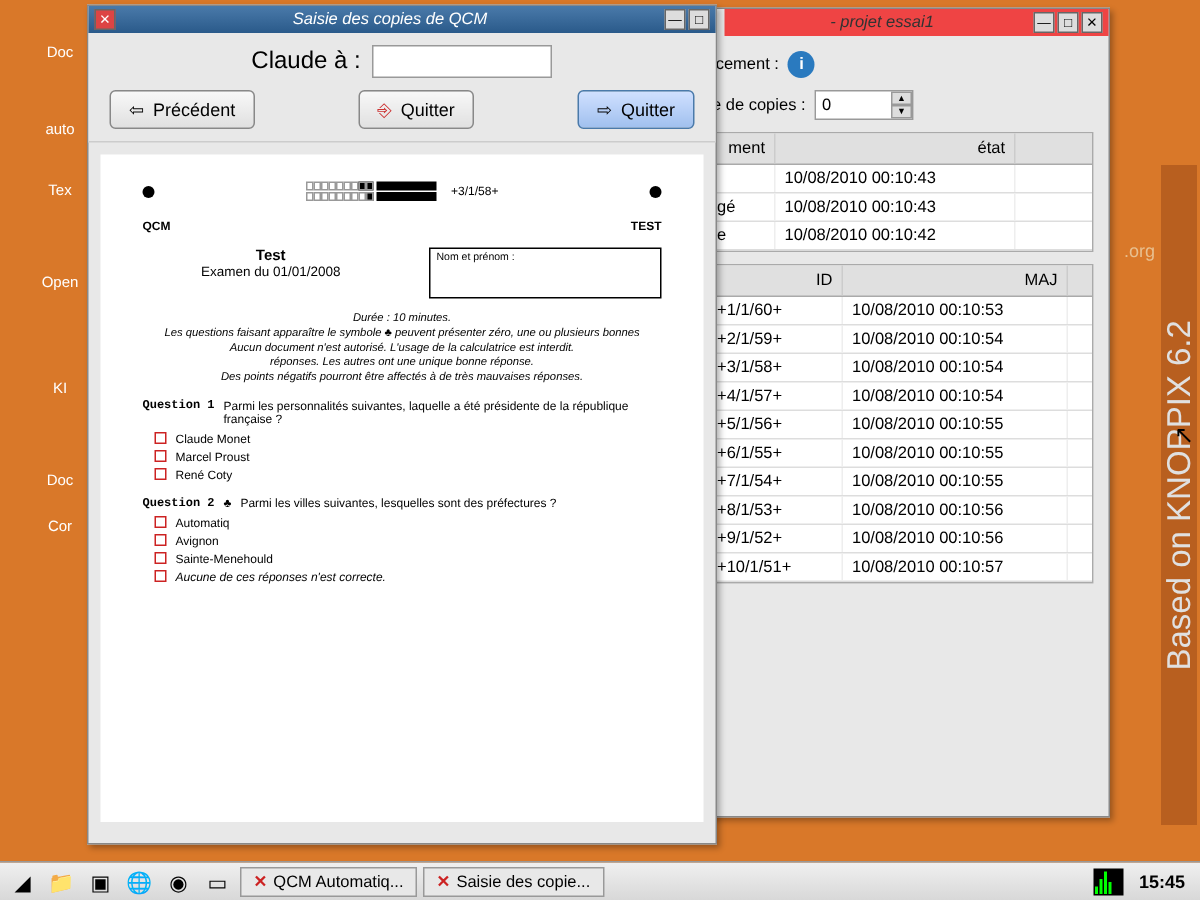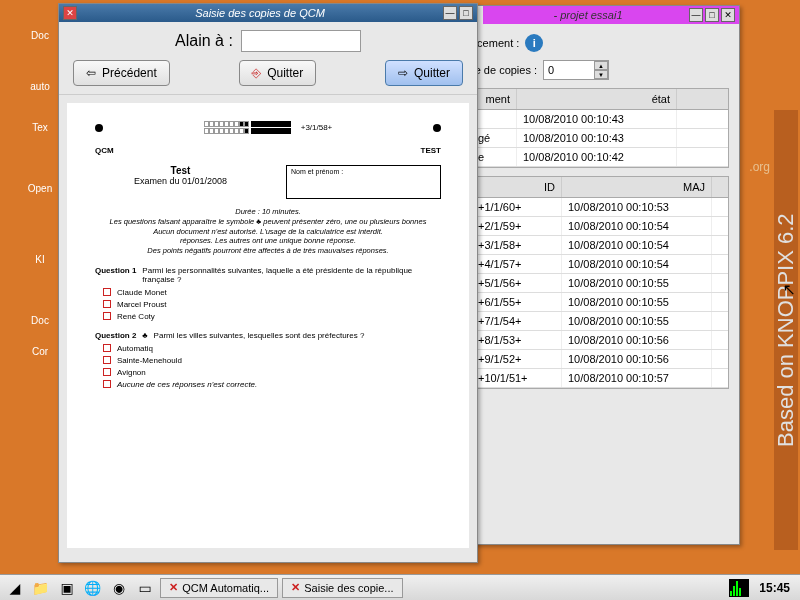--- a/index.html
+++ b/index.html
@@ -10,21 +10,21 @@
 
 .knoppix-label { position: absolute; right: 2px; top: 110px; width: 24px; height: 440px; background: #b85f1f; color: #e0e0e0; font-size: 22px; writing-mode: vertical-rl; transform: rotate(180deg); text-align: center; display: flex; align-items: center; justify-content: center; }
 
 .window { position: absolute; background: #e8e8e8; border: 1px solid #888; box-shadow: 2px 2px 4px rgba(0,0,0,0.3); }
 .titlebar { height: 18px; background: linear-gradient(#4a7aaa, #2a5a8a); color: white; font-size: 11px; display: flex; align-items: center; padding: 0 4px; font-style: italic; }
 .titlebar-text { flex: 1; text-align: center; }
 .titlebar-btns { display: flex; gap: 2px; }
 .titlebar-btn { width: 14px; height: 14px; background: #ddd; border: 1px solid #666; font-size: 9px; display: flex; align-items: center; justify-content: center; cursor: pointer; color: #000; font-style: normal; }
 
 .win-back { left: 460px; top: 5px; width: 280px; height: 540px; }
-.win-back .titlebar { background: #d946ef; color: #333; margin-left: 22px; }
+.win-back .titlebar { background: #ef4444; color: #333; margin-left: 22px; }
 .win-back-content { padding: 10px; font-size: 11px; }
 .back-row { display: flex; align-items: center; margin-bottom: 8px; gap: 6px; }
 .info-icon { width: 18px; height: 18px; background: #2a7abf; border-radius: 50%; color: white; display: flex; align-items: center; justify-content: center; font-size: 11px; font-weight: bold; }
 .spinner { display: flex; align-items: center; border: 1px solid #999; background: white; }
 .spinner input { width: 50px; border: none; padding: 2px 4px; font-size: 11px; }
 .spinner-btns { display: flex; flex-direction: column; }
 .spinner-btn { width: 14px; height: 9px; background: #ddd; border: 1px solid #999; font-size: 6px; display: flex; align-items: center; justify-content: center; cursor: pointer; }
 
 .table { border: 1px solid #aaa; background: white; font-size: 11px; }
 .table-header { display: flex; background: #e0e0e0; border-bottom: 1px solid #aaa; }
@@ -60,21 +60,21 @@
 .heavy-bar { width: 40px; height: 6px; background: black; display: inline-block; margin-left: 2px; }
 
 .doc-header-row { display: flex; justify-content: space-between; font-size: 8px; margin-top: 12px; font-weight: bold; }
 .doc-title-row { display: flex; align-items: flex-start; margin-top: 10px; gap: 20px; }
 .doc-title { text-align: center; font-size: 9px; }
 .doc-title b { font-size: 10px; }
 .name-box { border: 1px solid black; width: 155px; height: 34px; padding: 2px 4px; font-size: 7px; }
 .doc-instructions { text-align: center; font-style: italic; font-size: 7.5px; margin-top: 8px; line-height: 1.3; }
 .question { margin-top: 10px; font-size: 8px; }
 .question-title { display: flex; gap: 6px; margin-bottom: 4px; }
-.question-title b { white-space: nowrap; }
+.question-title b { white-space: nowrap; font-family: Liberation Mono, monospace; }
 .answer { display: flex; align-items: center; gap: 6px; margin: 3px 0 3px 8px; font-size: 8px; }
 .checkbox { width: 8px; height: 8px; border: 1.5px solid #c22; }
 .club { font-size: 8px; }
 
 .taskbar { position: absolute; bottom: 0; left: 0; right: 0; height: 26px; background: linear-gradient(#f0f0f0, #d8d8d8); border-top: 1px solid #999; display: flex; align-items: center; padding: 0 4px; gap: 4px; }
 .task-launcher { width: 22px; height: 20px; display: flex; align-items: center; justify-content: center; font-size: 14px; }
 .task-btn { padding: 2px 8px; border: 1px solid #999; background: #e8e8e8; font-size: 11px; display: flex; align-items: center; gap: 4px; height: 20px; max-width: 140px; overflow: hidden; white-space: nowrap; }
 .task-btn .x { color: #c22; font-weight: bold; }
 .task-spacer { flex: 1; }
 .task-clock { font-size: 12px; font-weight: bold; padding: 0 6px; }
@@ -201,21 +201,21 @@
   <div class="titlebar">
     <div class="titlebar-btn close">✕</div>
     <span class="titlebar-text">Saisie des copies de QCM</span>
     <div class="titlebar-btns">
       <div class="titlebar-btn">—</div>
       <div class="titlebar-btn">□</div>
     </div>
   </div>
   <div class="front-toolbar">
     <div class="aller-row">
-      <span>Alain à :</span>
+      <span>Claude à :</span>
       <input class="aller-input" style="">
     </div>
     <div class="btn-row">
       <button class="btn">
           <span class="btn-icon">⇦</span>
           <span>Précédent</span>
         </button>
       <button class="btn">
           <span class="btn-icon" style="color:#c33">⎆</span>
           <span>Quitter</span>
@@ -305,25 +305,25 @@
           <span class="club">♣</span> 
           <span>Parmi les villes suivantes, lesquelles sont des préfectures ?</span>
         </div>
       <div id="q2-answers">
           <div class="answer">
             <span class="checkbox"></span>
             <span>Automatiq</span>
           </div>
           <div class="answer">
             <span class="checkbox"></span>
+            <span>Avignon</span>
+          </div>
+          <div class="answer">
+            <span class="checkbox"></span>
             <span>Sainte-Menehould</span>
-          </div>
-          <div class="answer">
-            <span class="checkbox"></span>
-            <span>Avignon</span>
           </div>
           <div class="answer">
             <span class="checkbox"></span>
             <span><i>Aucune de ces réponses n'est correcte.</i></span>
           </div>
         </div>
     </div>
   </div>
 </div>
 

